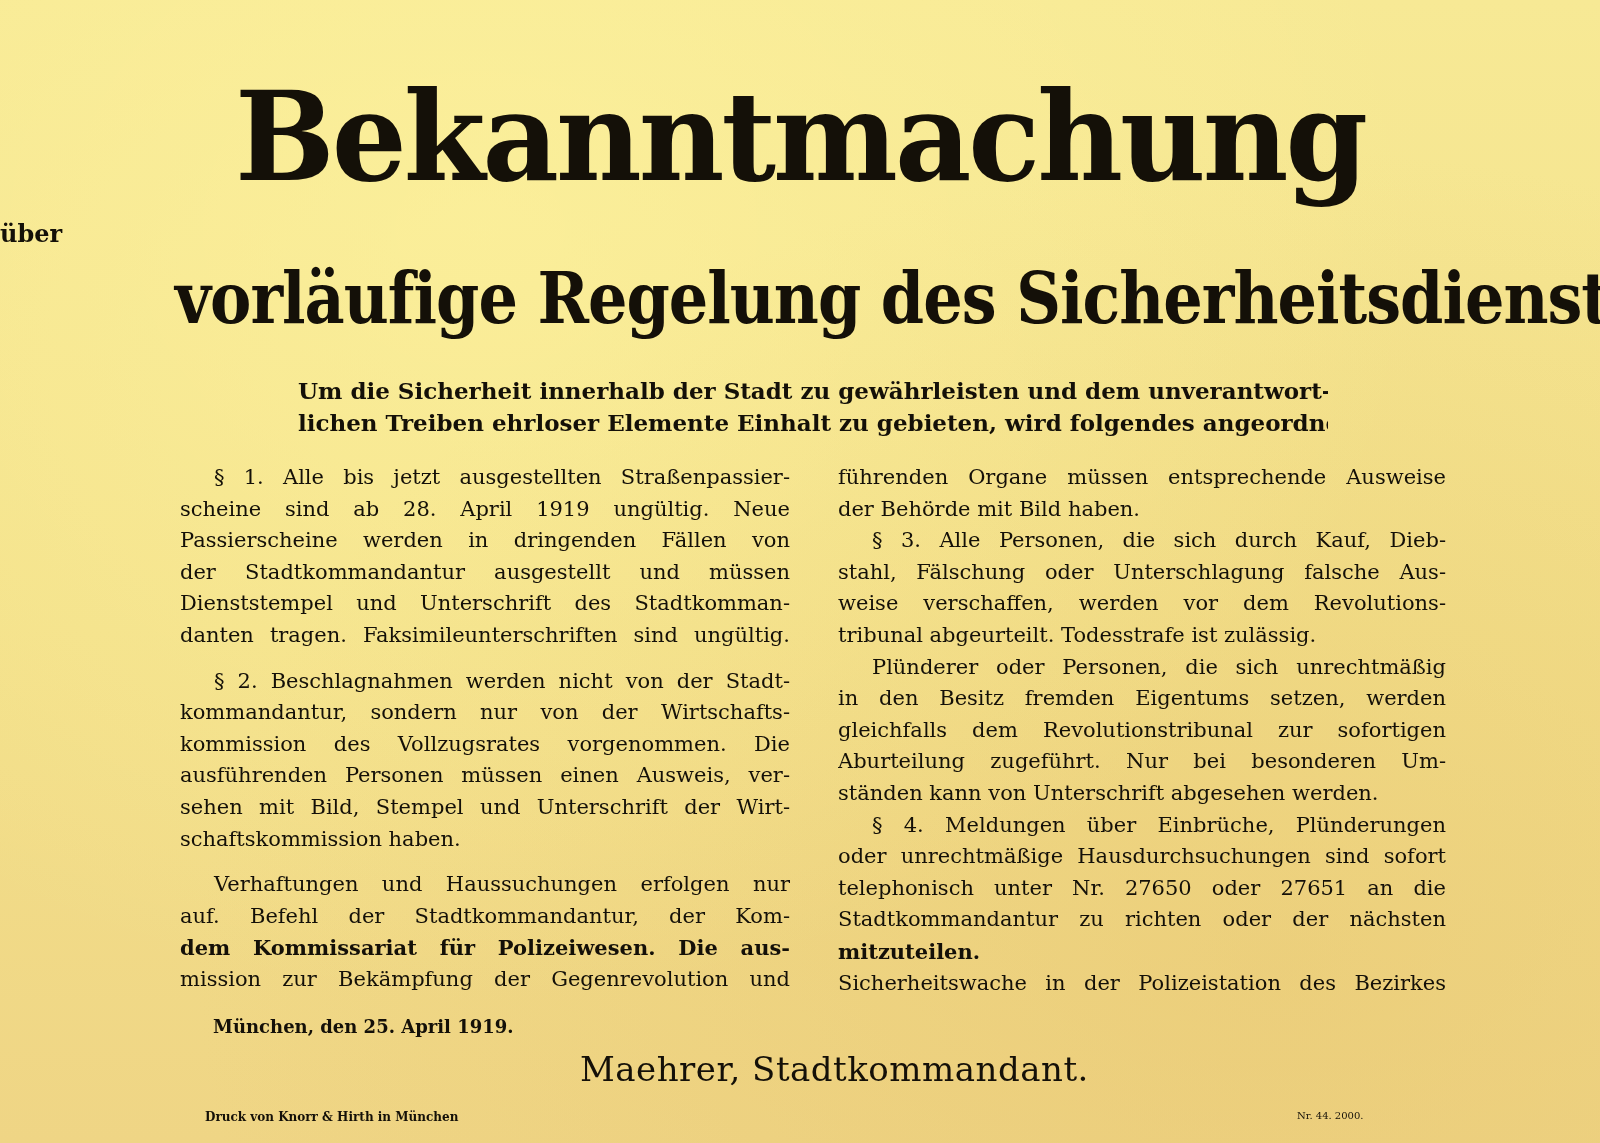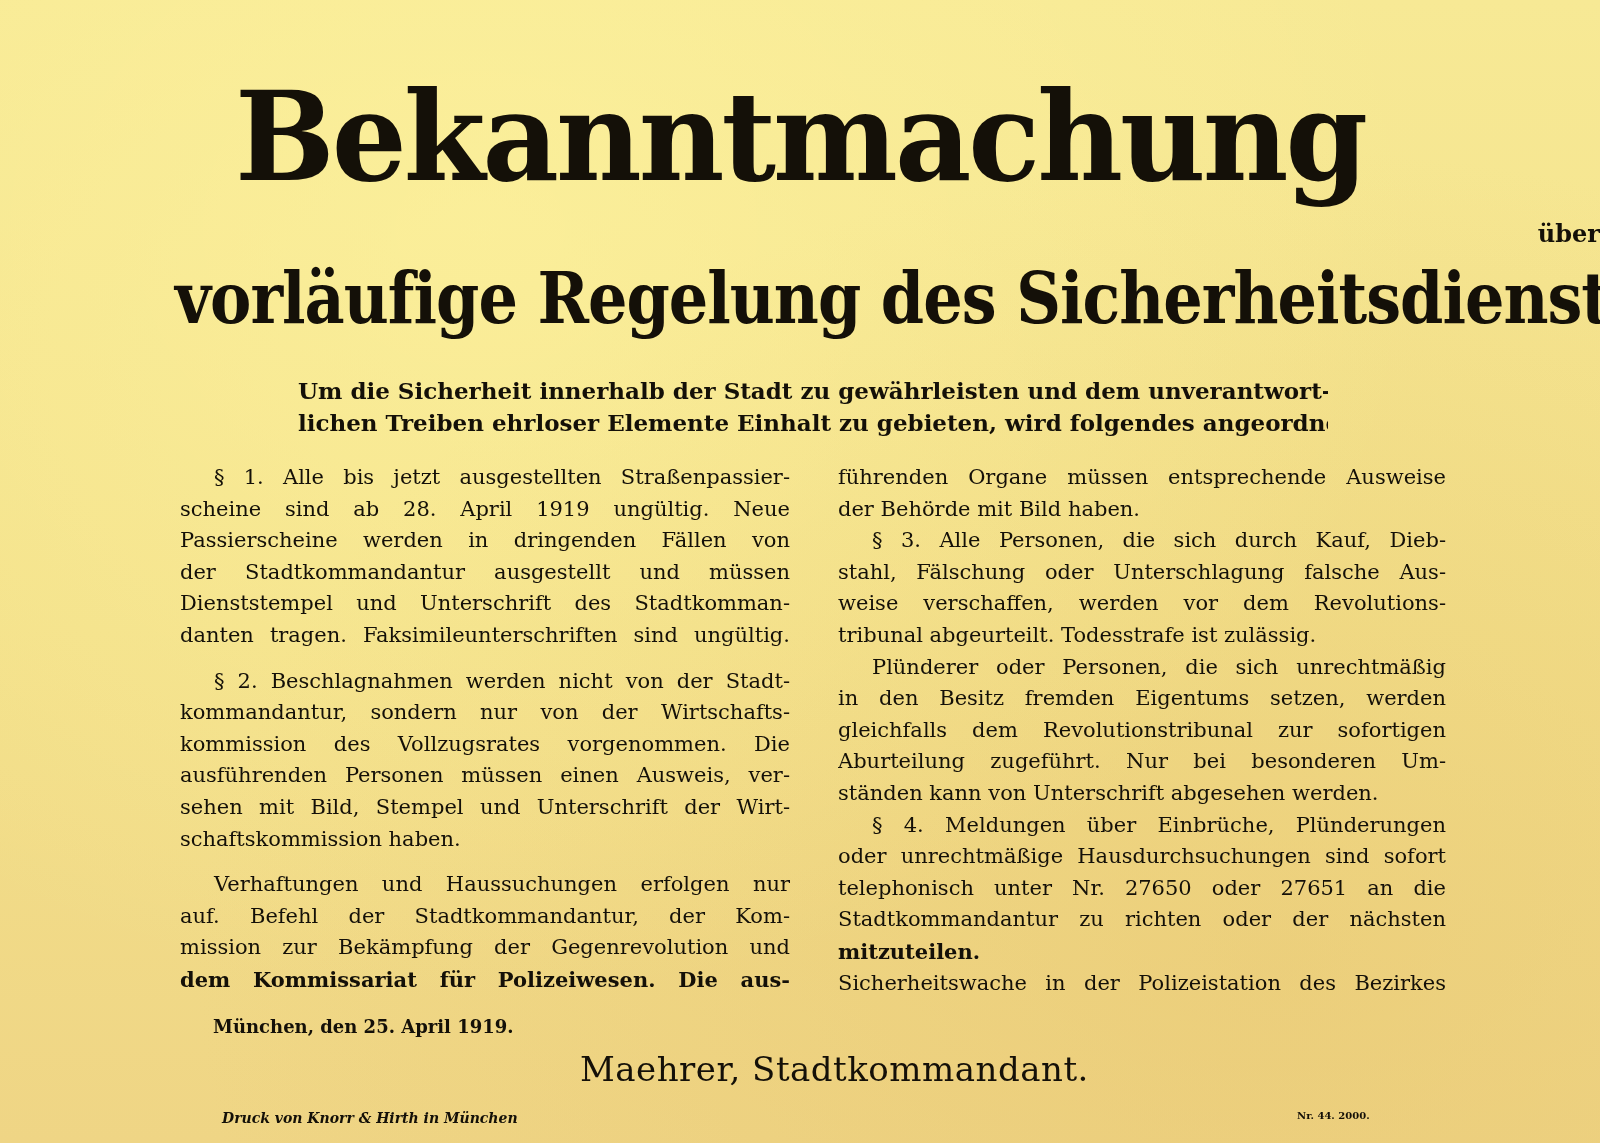--- a/index.html
+++ b/index.html
@@ -33,21 +33,21 @@
       font-size: 118px;
       letter-spacing: -3px;
       line-height: 1;
       transform: scaleY(1.05);
     }
     .uber {
       position: absolute;
       left: 0;
       right: 0;
       top: 222px;
-      text-align: right;
+      text-align: left;
       font-family: "DejaVu Serif", serif;
       font-weight: bold;
       font-size: 24px;
       line-height: 1;
     }
     .subtitle {
       position: absolute;
       left: 175px;
       width: 1275px;
       top: 268px;
@@ -107,34 +107,33 @@
       position: absolute;
       left: 580px;
       top: 1052px;
       font-family: "DejaVu Serif", serif;
       font-size: 34px;
       line-height: 1;
       letter-spacing: 0.5px;
     }
     .printer {
       position: absolute;
-      left: 222px;
+      left: 205px;
       top: 1111px;
       font-family: "DejaVu Serif", serif;
       font-weight: bold;
-      font-size: 14px;
-      line-height: 1;
-      font-style: italic;
+      font-size: 12px;
+      line-height: 1;
     }
     .number {
       position: absolute;
       left: 1297px;
       top: 1111px;
       font-family: "DejaVu Serif", serif;
-      font-weight: bold;
+      font-weight: normal;
       font-size: 10px;
       line-height: 1;
     }
   </style>
 </head>
 <body>
 
 <div class="paper"></div>
 
 <div class="title">Bekanntmachung</div>
@@ -161,22 +160,22 @@
     <span class="line">kommandantur, sondern nur von der Wirtschafts-</span>
     <span class="line">kommission des Vollzugsrates vorgenommen. Die</span>
     <span class="line">ausführenden Personen müssen einen Ausweis, ver-</span>
     <span class="line">sehen mit Bild, Stempel und Unterschrift der Wirt-</span>
     <span class="line last">schaftskommission haben.</span>
   </div>
   <span class="gap"></span>
   <div class="para">
     <span class="line indent">Verhaftungen und Haussuchungen erfolgen nur</span>
     <span class="line">auf. Befehl der Stadtkommandantur, der Kom-</span>
+    <span class="line bold">dem Kommissariat für Polizeiwesen. Die aus-</span>
     <span class="line">mission zur Bekämpfung der Gegenrevolution und</span>
-    <span class="line bold">dem Kommissariat für Polizeiwesen. Die aus-</span>
   </div>
 </div>
 
 <div class="col right">
   <div class="para">
     <span class="line">führenden Organe müssen entsprechende Ausweise</span>
     <span class="line last">der Behörde mit Bild haben.</span>
   </div>
   <div class="para">
     <span class="line indent">§ 3. Alle Personen, die sich durch Kauf, Dieb-</span>

